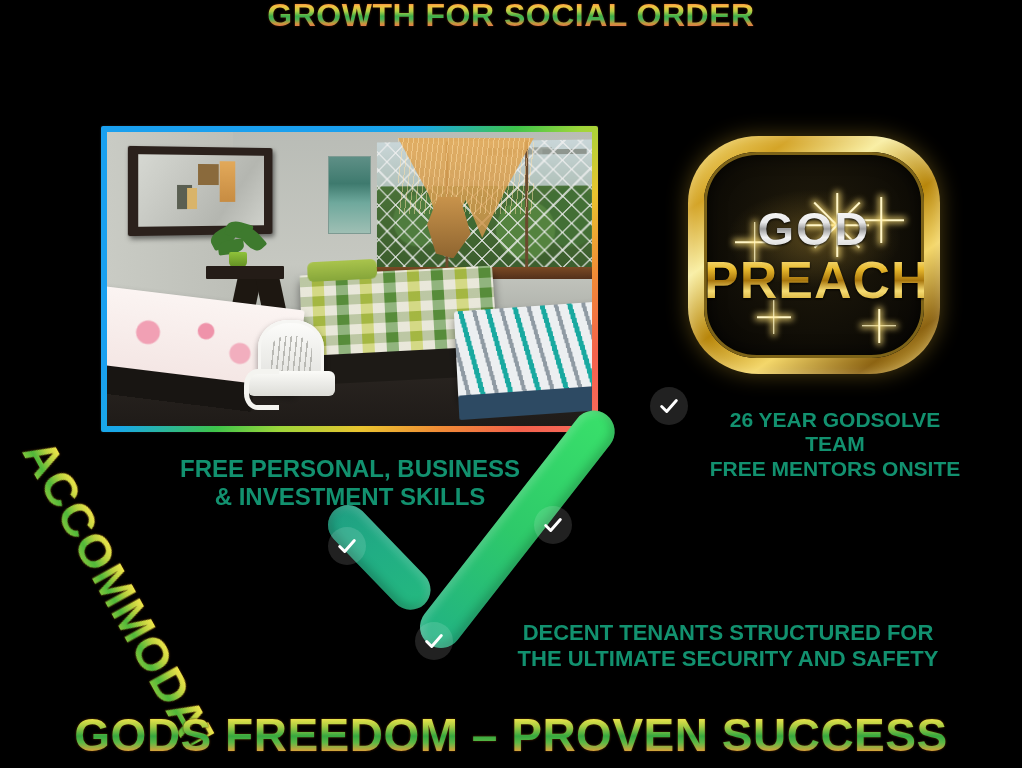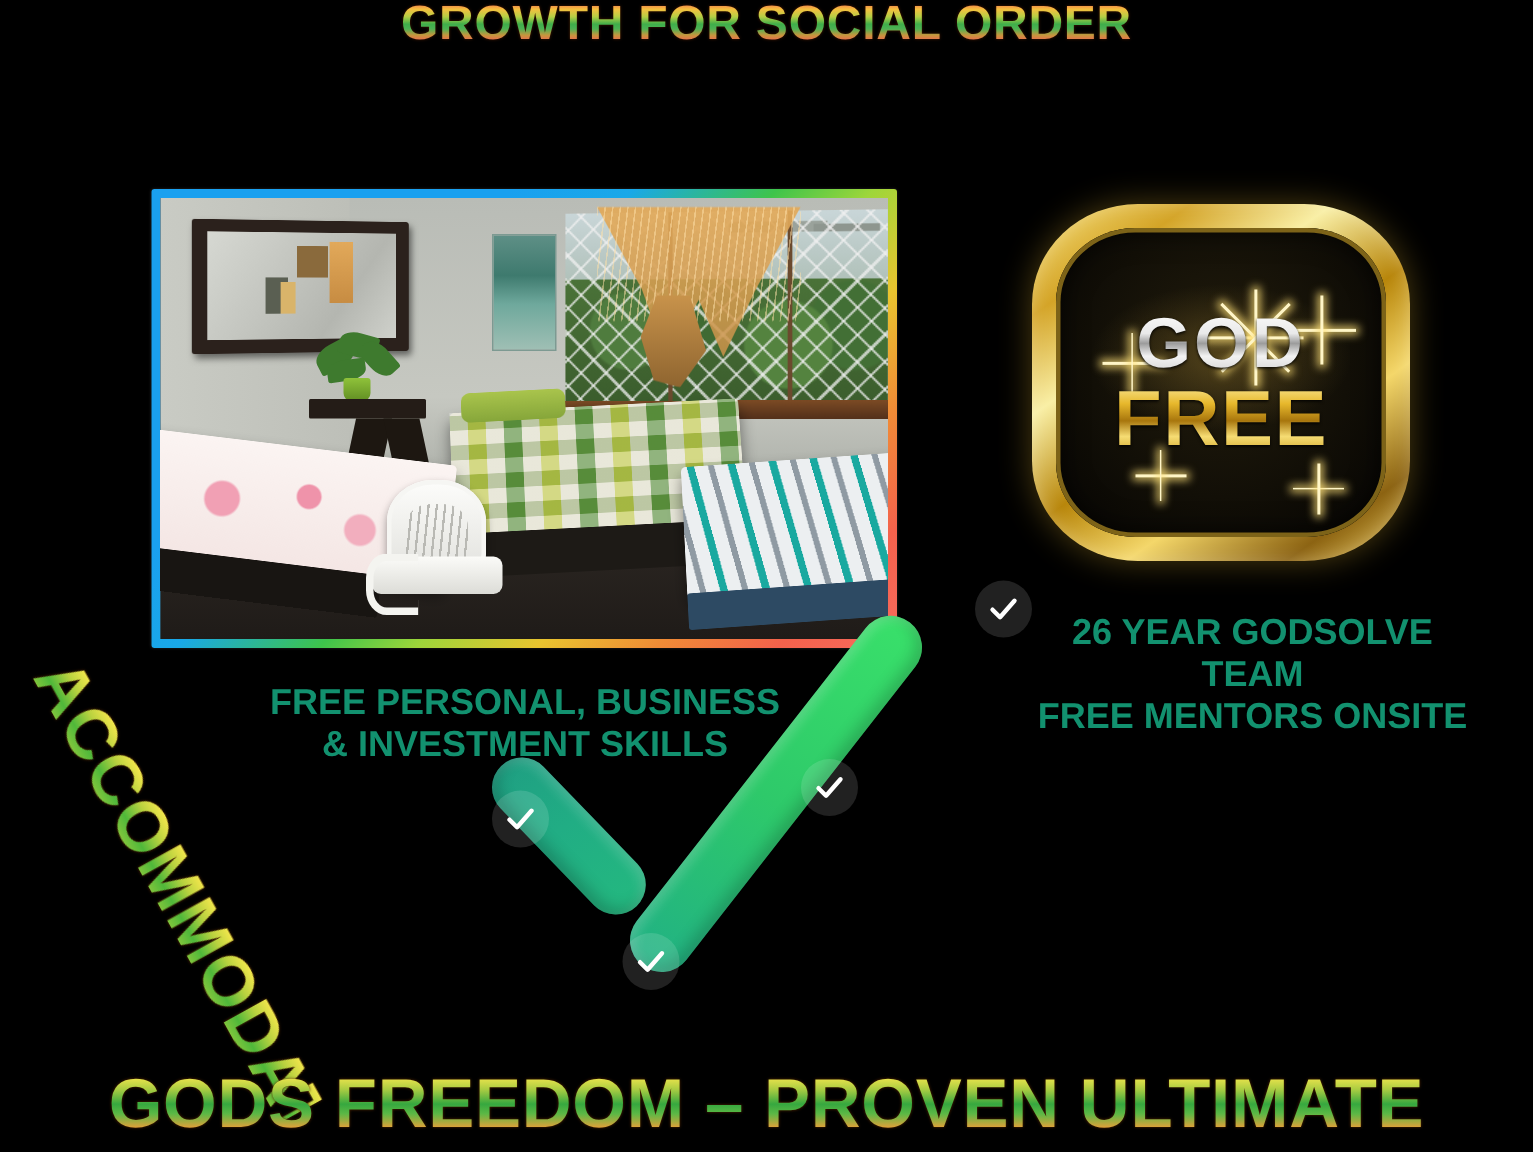--- a/index.html
+++ b/index.html
@@ -251,21 +251,21 @@
     -webkit-background-clip:text;background-clip:text;color:transparent;
     filter:drop-shadow(0 0 1px #5a2a00);
   }
 
   
   .teal{
     position:absolute;color:#12916f;font-weight:bold;line-height:1.16;
     text-align:center;white-space:pre-line;
   }
   .t-left{left:150px;top:455px;width:400px;font-size:24px;}
-  .t-r1{left:655px;top:408px;width:360px;font-size:24px;}
+  .t-r1{left:655px;top:408px;width:360px;font-size:21px;}
   .t-r2{left:590px;top:530px;width:400px;font-size:22px;}
   .t-r3{left:488px;top:620px;width:480px;font-size:22px;}
 
   
   .bottom{
     position:absolute;left:0;right:0;bottom:6px;text-align:center;
     font-size:46px;font-weight:bold;letter-spacing:0.5px;
     background-image:linear-gradient(180deg,
       #f2c63a 0%, #fbe94e 16%, #a9cc42 34%,
       #36a83f 52%, #5cb845 64%, #d8a23a 80%, #ef7a4e 100%);
@@ -356,21 +356,21 @@
     <div class="logo-inner">
       <div class="logo-glow"></div>
       <span class="spark sp1"></span>
       <span class="spark d sp1"></span>
       <span class="spark sp2"></span>
       <span class="spark sp3"></span>
       <span class="spark sp4"></span>
       <span class="spark sp5"></span>
       <div class="logo-text">
         <span class="logo-god">GOD</span>
-        <span class="logo-solve">FREE</span>
+        <span class="logo-solve">PREACH</span>
       </div>
     </div>
   </div>
 
   <div class="check-wrap">
     <div class="bar bar-short"></div>
     <div class="bar bar-long"></div>
 
     <div class="badge bg1">
       <svg viewBox="0 0 24 24">
@@ -394,16 +394,18 @@
     </div>
   </div>
 
   <div class="accom">ACCOMMODATION</div>
 
   <div class="teal t-left">FREE PERSONAL, BUSINESS
 &amp; INVESTMENT SKILLS</div>
   <div class="teal t-r1">26 YEAR GODSOLVE
 TEAM
 FREE MENTORS ONSITE</div>
-
-  <div class="bottom">GODS FREEDOM – PROVEN ULTIMATE</div>
+  <div class="teal t-r3">DECENT TENANTS STRUCTURED FOR
+THE ULTIMATE SECURITY AND SAFETY</div>
+
+  <div class="bottom">GODS FREEDOM – PROVEN SUCCESS</div>
 
 </div>
 
 </body></html>

